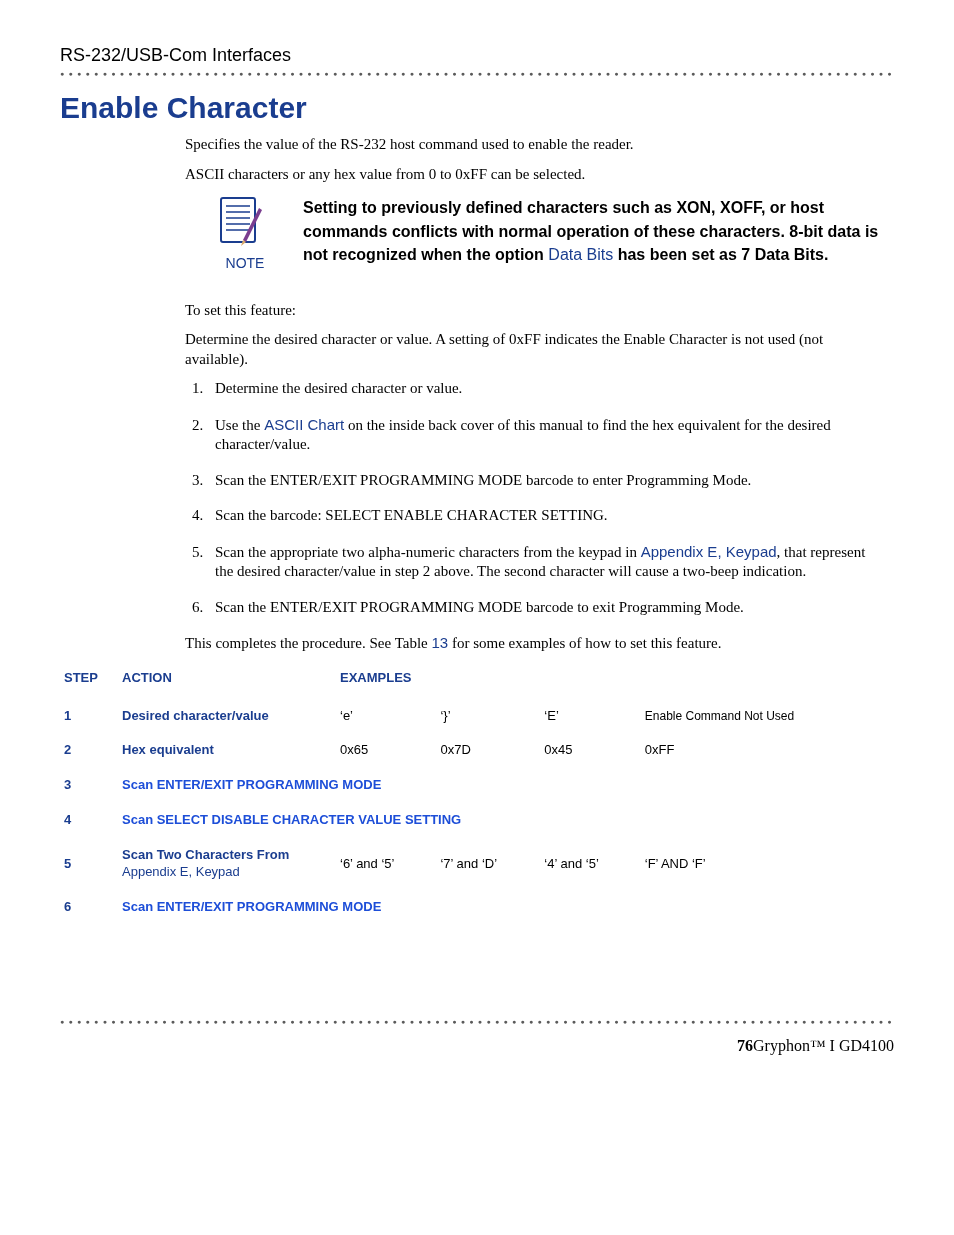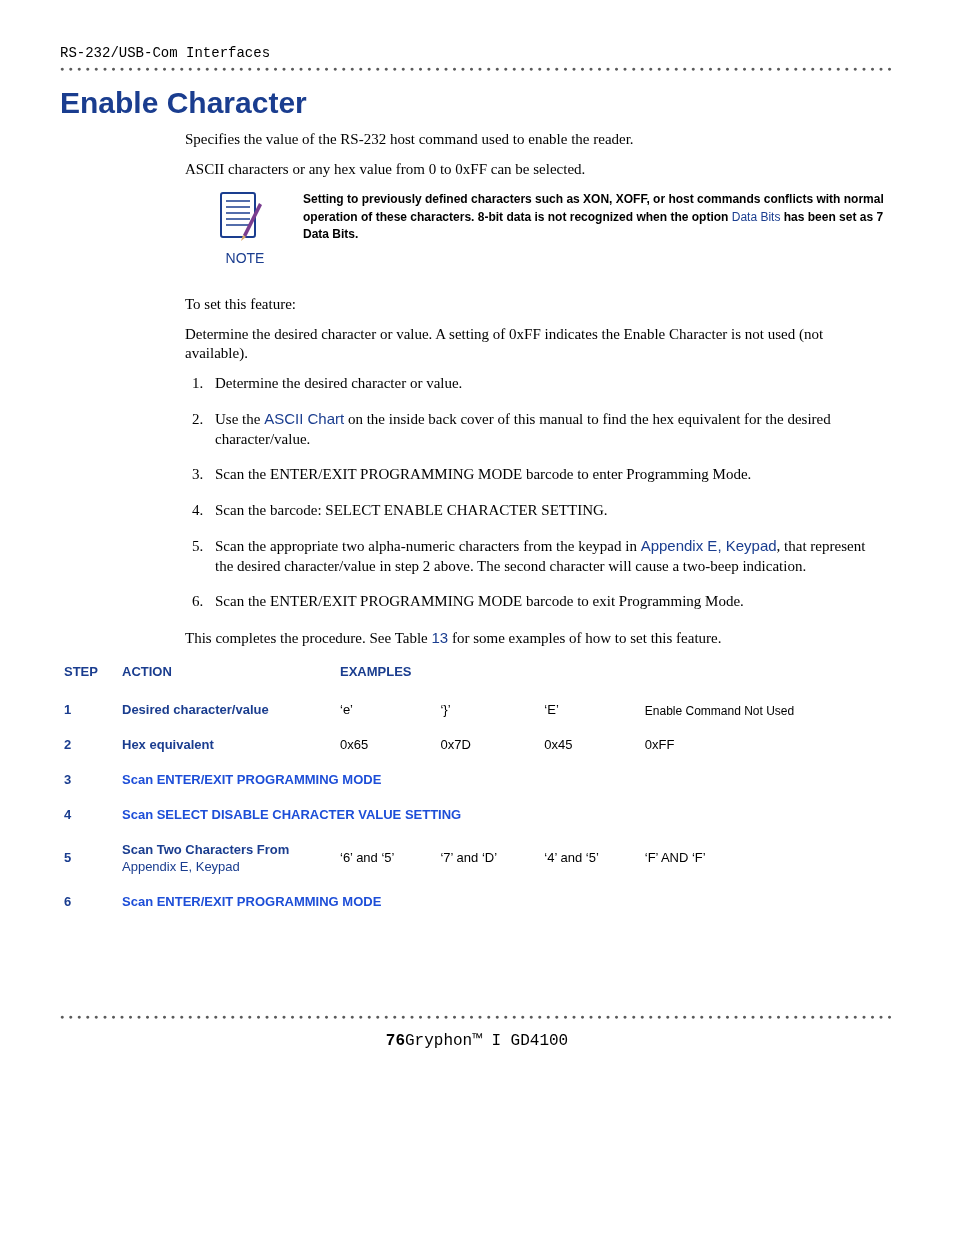--- a/index.html
+++ b/index.html
@@ -9,22 +9,22 @@
     padding: 44px 60px 30px 60px;
     color: #000;
     width: 954px;
     box-sizing: border-box;
     background: #fff;
     line-height: 1.3;
     font-size: 15px;
   }
   .sans { font-family: "Segoe UI", "Myriad Pro", Arial, sans-serif; }
   .header-line {
-    font-family: Liberation Mono, monospace;
-    font-size: 14px;
+    font-family: Liberation Sans, sans-serif;
+    font-size: 18px;
     margin-bottom: 0;
   }
   .dotline {
     color:#5a5a5a;
     font-family: Arial, sans-serif;
     white-space: nowrap;
     overflow: hidden;
     font-size: 7px;
     letter-spacing: 4.3px;
     margin: 2px 0 10px 0;
@@ -52,21 +52,21 @@
   .note-label {
     font-family: Arial, sans-serif;
     color: #1a3d8f;
     font-weight: 400;
     font-size: 14px;
     margin-top: 6px;
   }
   .note-text {
     font-family: "Segoe UI", "Myriad Pro", Arial, sans-serif;
     font-weight: 700;
-    font-size: 12px;
+    font-size: 16px;
     line-height: 1.45;
   }
   .note-text .link { color: #1a3d8f; font-weight: 400; }
   .link { color: #1a3d8f; cursor: pointer; }
   ol.steps { margin: 4px 0 8px 22px; padding: 0; }
   ol.steps li { margin: 0 0 16px 0; padding-left: 8px; }
   h3.table-title {
     font-family: "Segoe UI", "Myriad Pro", Arial, sans-serif;
     color: #1a3d8f;
     font-weight: 700;
@@ -89,22 +89,22 @@
   }
   table.examples td {
     padding: 9px 4px;
     vertical-align: middle;
   }
   table.examples .stepnum { color:#1a3d8f; font-weight:700; width:50px; }
   table.examples .action { color:#1a3d8f; font-weight:700; width:210px; }
   table.examples .fullrow { color:#1d4ed8; font-weight:700; }
   .footer {
     display:flex;
-    justify-content:center;
-    font-family: Liberation Mono, monospace;
+    justify-content:flex-end;
+    font-family: Liberation Serif, serif;
     font-size: 16px;
     margin-top: 4px;
   }
   .footer .pagenum { font-weight:700; }
   .note-svg { display:block; }
 </style>
 </head>
 <body>
 
 <div class="header-line">RS-232/USB-Com Interfaces</div>

